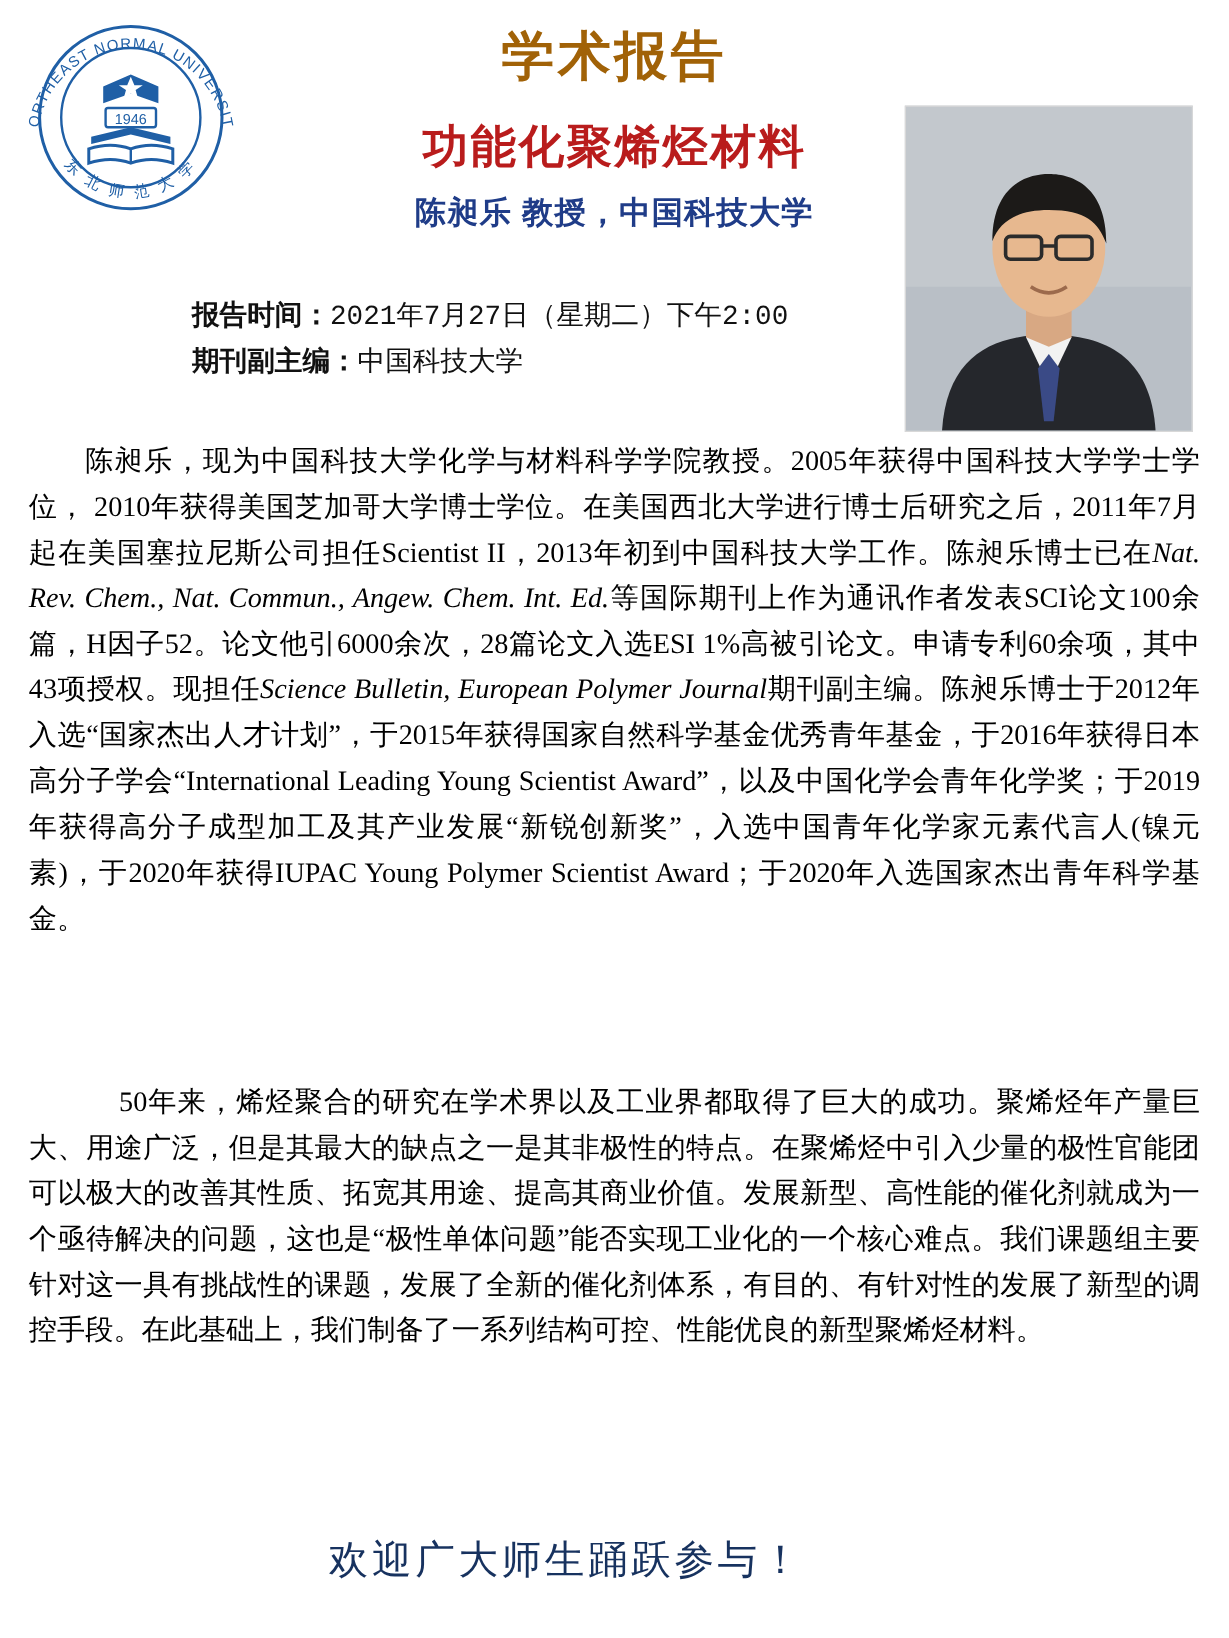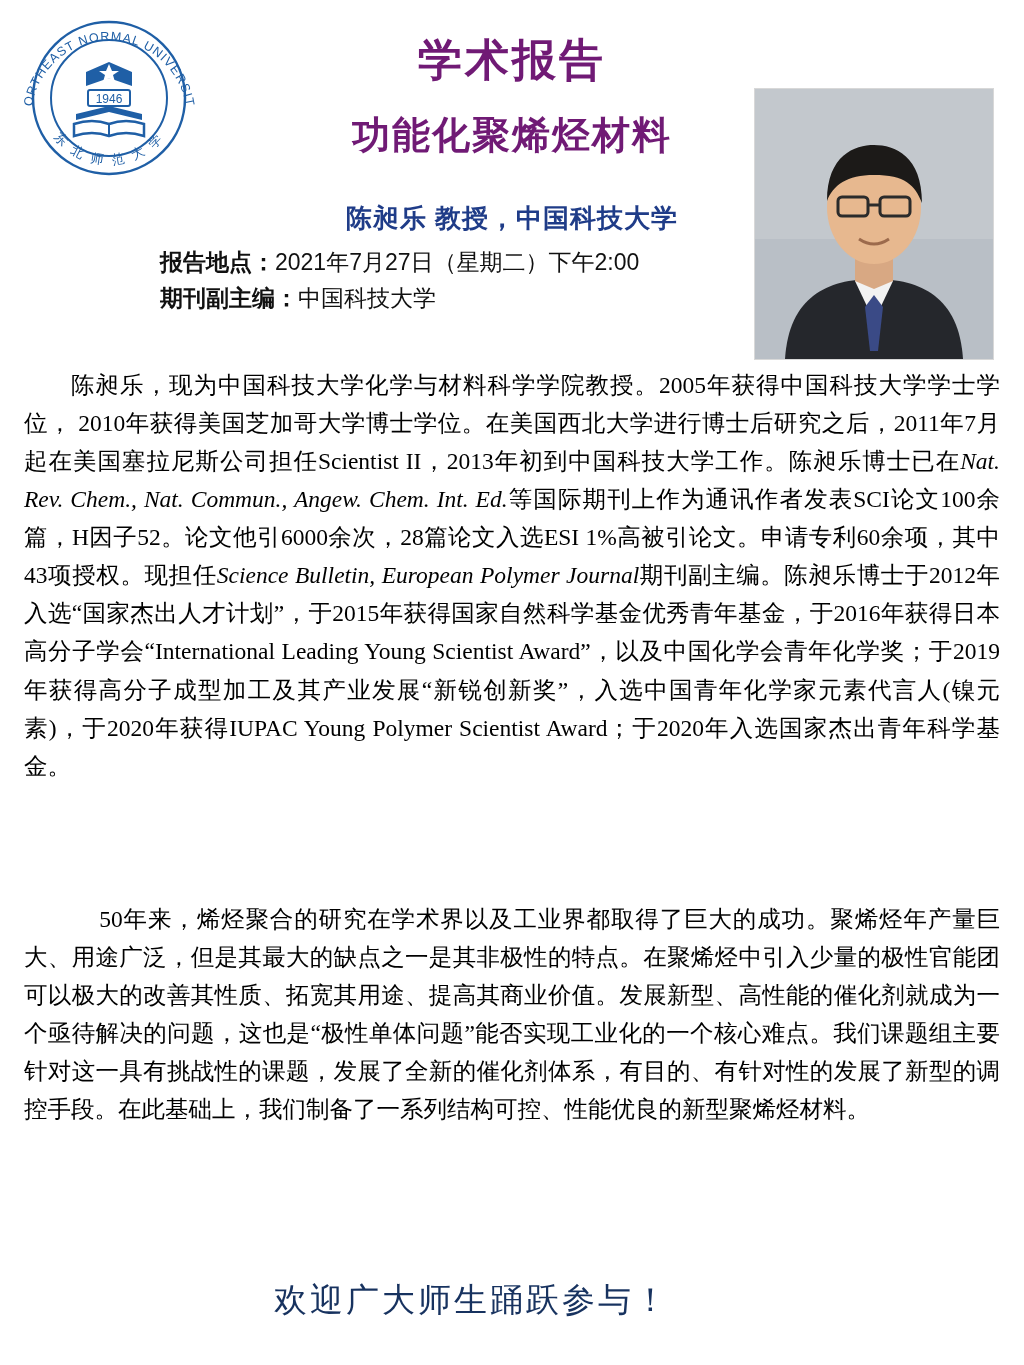--- a/index.html
+++ b/index.html
@@ -34,37 +34,37 @@
 
   
   .header {
     position: absolute;
     left: 0;
     top: 0;
     width: 1024px;
     text-align: center;
   }
   .main-title {
-    margin-top: 31px;
+    margin-top: 18px;
     font-size: 44px;
     font-weight: bold;
     letter-spacing: 3px;
-    color: #701a75;
+    color: #a16207;
     font-family: "Liberation Sans", "DejaVu Sans", sans-serif;
   }
   .sub-title {
     margin-top: 20px;
     font-size: 38px;
     font-weight: bold;
-    color: #701a75;
+    color: #b91c1c;
     letter-spacing: 2px;
     font-family: "Liberation Sans", "DejaVu Sans", sans-serif;
   }
   .speaker {
-    margin-top: 40px;
+    margin-top: 12px;
     font-size: 26px;
     font-weight: bold;
     color: #1f3c88;
     letter-spacing: 1px;
     font-family: "Liberation Sans", "DejaVu Sans", sans-serif;
   }
 
   
   .meta {
     position: absolute;
@@ -77,21 +77,21 @@
   }
   .meta-row {
     white-space: nowrap;
     margin-bottom: 3px;
   }
   .meta-label {
     font-weight: bold;
     font-family: "Liberation Sans", "DejaVu Sans", sans-serif;
   }
   .meta-value {
-    font-family: Liberation Sans, sans-serif;
+    font-family: Liberation Mono, monospace;
   }
 
   
   .portrait {
     position: absolute;
     right: 30px;
     top: 88px;
     width: 238px;
     height: 270px;
     overflow: hidden;
@@ -176,21 +176,21 @@
   </div>
 
   <div class="header">
     <div class="main-title">学术报告</div>
     <div class="sub-title">功能化聚烯烃材料</div>
     <div class="speaker">陈昶乐  教授，中国科技大学</div>
   </div>
 
   <div class="meta">
     <div class="meta-row">
-      <span class="meta-label">报告地点：</span><span class="meta-value">2021年7月27日（星期二）下午2:00</span>
+      <span class="meta-label">报告时间：</span><span class="meta-value">2021年7月27日（星期二）下午2:00</span>
     </div>
     <div class="meta-row">
       <span class="meta-label">期刊副主编：</span><span class="meta-value">中国科技大学</span>
     </div>
   </div>
 
   <div class="portrait">
     <svg width="238" height="270" viewBox="0 0 238 270" xmlns="http://www.w3.org/2000/svg">
       <rect width="238" height="270" fill="#b9bfc6"></rect>
       <rect y="0" width="238" height="150" fill="#c3c8cd"></rect>

